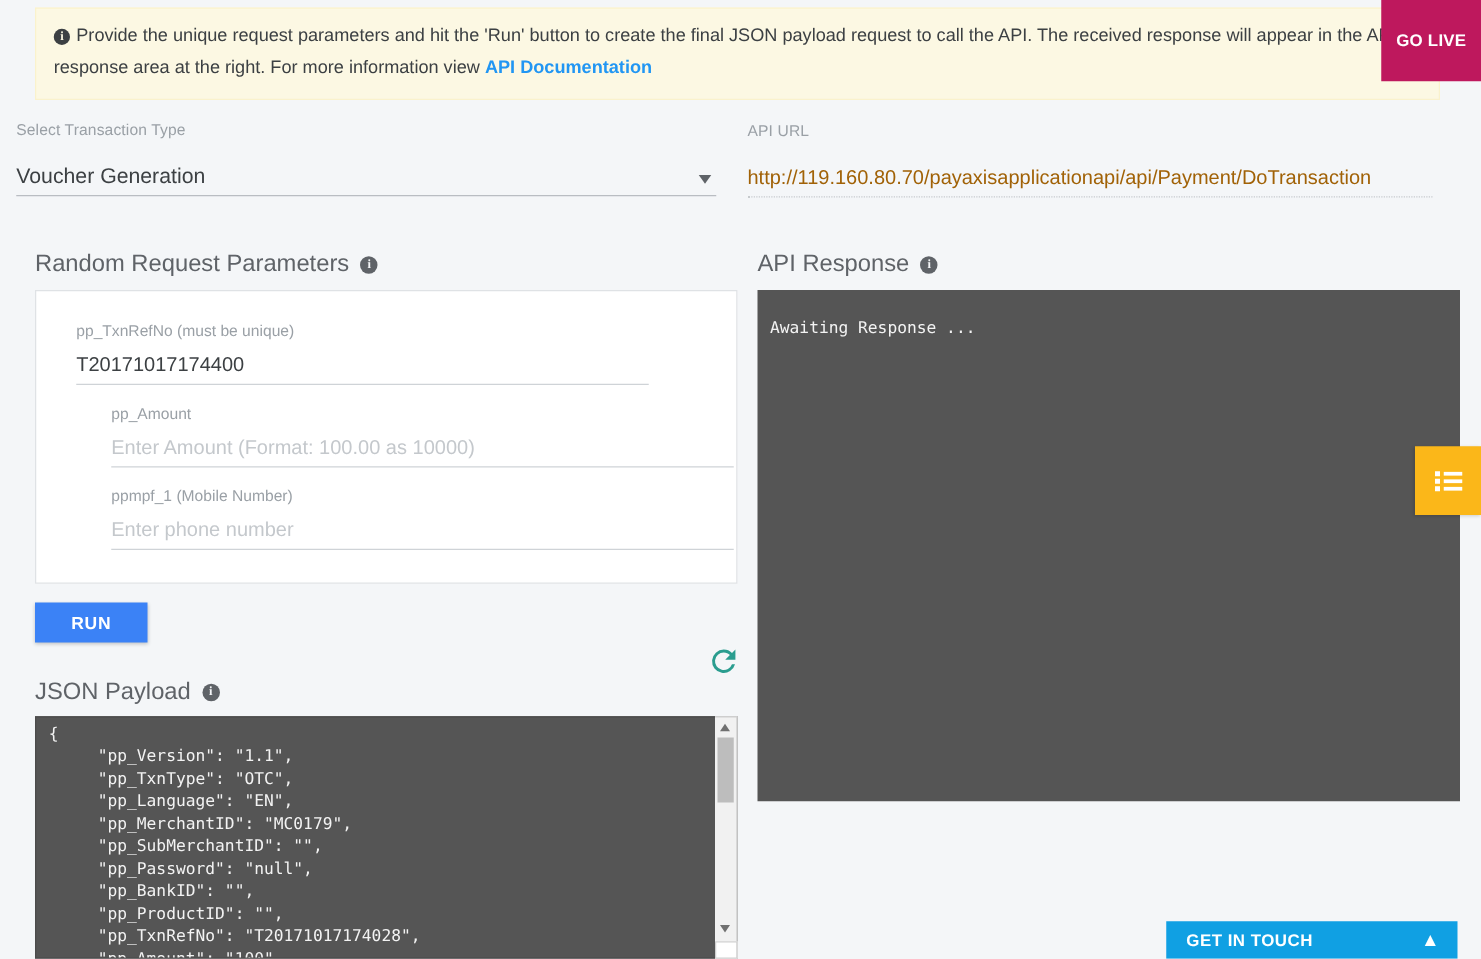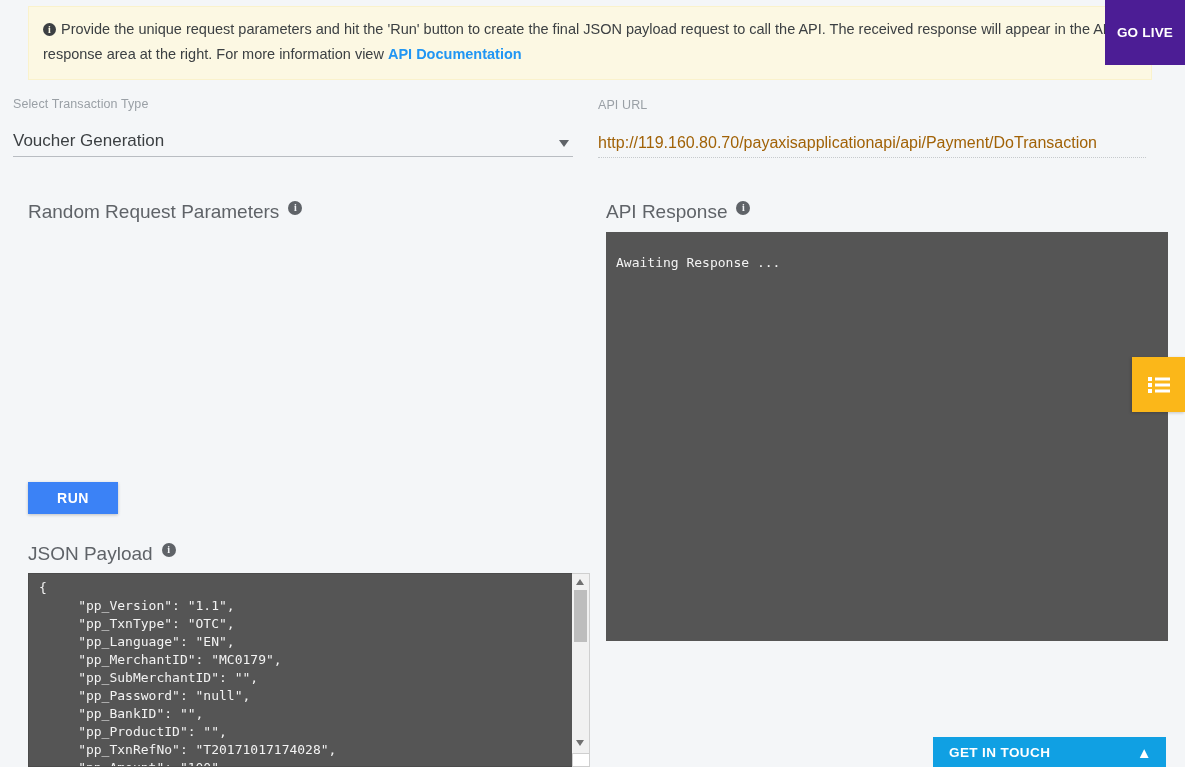--- a/index.html
+++ b/index.html
@@ -23,21 +23,21 @@
   .banner .info-dot {
     display: inline-block; width: 13px; height: 13px; border-radius: 50%;
     background: #3c4043; color: #fcf8e3; font-size: 10px; line-height: 13px;
     text-align: center; font-weight: bold; font-family: "Liberation Serif", serif;
     vertical-align: 1px; margin-right: 5px;
   }
   .banner a { color: #2196f3; font-weight: bold; text-decoration: none; }
 
   .go-live {
     position: absolute; right: 0; top: 0; width: 80px; height: 65px;
-    background: #4c1d95; color: #fff; font-size: 13.5px; font-weight: bold;
+    background: #be185d; color: #fff; font-size: 13.5px; font-weight: bold;
     display: flex; align-items: center; justify-content: center;
     letter-spacing: .2px; cursor: pointer; z-index: 5;
   }
 
   
   .field-label {
     font-size: 12.5px; color: #9aa0a6; margin-bottom: 10px; letter-spacing: .1px;
   }
   .sel-wrap { position: absolute; left: 13px; top: 97px; width: 560px; }
   .sel-box {
@@ -54,21 +54,21 @@
   .url-wrap { position: absolute; left: 598px; top: 98px; width: 548px; }
   .url-box {
     border-bottom: 1px dotted #c6cacd; height: 36px; padding-bottom: 5px;
     display: flex; align-items: flex-end;
   }
   .url-value { font-size: 16px; color: #a16207; }
 
   
   .sec-head {
     position: absolute; font-size: 19px; color: #5f6368; font-weight: normal;
-    display: flex; align-items: flex-start; gap: 9px;
+    display: flex; align-items: center; gap: 9px;
   }
   .i-icon {
     display: inline-block; width: 14px; height: 14px; border-radius: 50%;
     background: #5f6368; color: #f4f6f8; font-size: 10px; line-height: 14px;
     text-align: center; font-weight: bold; font-family: "Liberation Serif", serif;
   }
 
   
   .params-card {
     position: absolute; left: 28px; top: 232px; width: 562px; height: 235px;
@@ -172,20 +172,42 @@
     <div class="url-box">
       <span class="url-value">http://119.160.80.70/payaxisapplicationapi/api/Payment/DoTransaction</span>
     </div>
   </div>
 
   <div class="sec-head" style="left:28px; top:201px;">
     <span>Random Request Parameters</span>
     <span class="i-icon">i</span>
   </div>
 
+  <div class="params-card">
+    <div class="p-field" style="left:32px; top:25px; width:458px;">
+      <div class="p-label">pp_TxnRefNo (must be unique)</div>
+      <input class="p-input filled" value="T20171017174400" style="">
+    </div>
+
+    <button class="refresh-btn" title="regenerate">
+      <svg width="30" height="28" viewBox="0 0 24 24" fill="#2a9d8f">
+        <path d="M17.65 6.35A7.96 7.96 0 0 0 12 4a8 8 0 1 0 7.73 10h-2.08A6 6 0 1 1 12 6c1.66 0 3.14.69 4.22 1.78L13 11h7V4l-2.35 2.35z"></path>
+      </svg>
+    </button>
+
+    <div class="p-field" style="left:60px; top:91px; width:498px;">
+      <div class="p-label">pp_Amount</div>
+      <input class="p-input" placeholder="Enter Amount (Format: 100.00 as 10000)" style="">
+    </div>
+
+    <div class="p-field" style="left:60px; top:157px; width:498px;">
+      <div class="p-label">ppmpf_1 (Mobile Number)</div>
+      <input class="p-input" placeholder="Enter phone number" style="">
+    </div>
+  </div>
 
   <button class="run-btn">RUN</button>
 
   <div class="sec-head" style="left:28px; top:543px;">
     <span>JSON Payload</span>
     <span class="i-icon">i</span>
   </div>
 
   <div class="json-box">
     <pre>{

